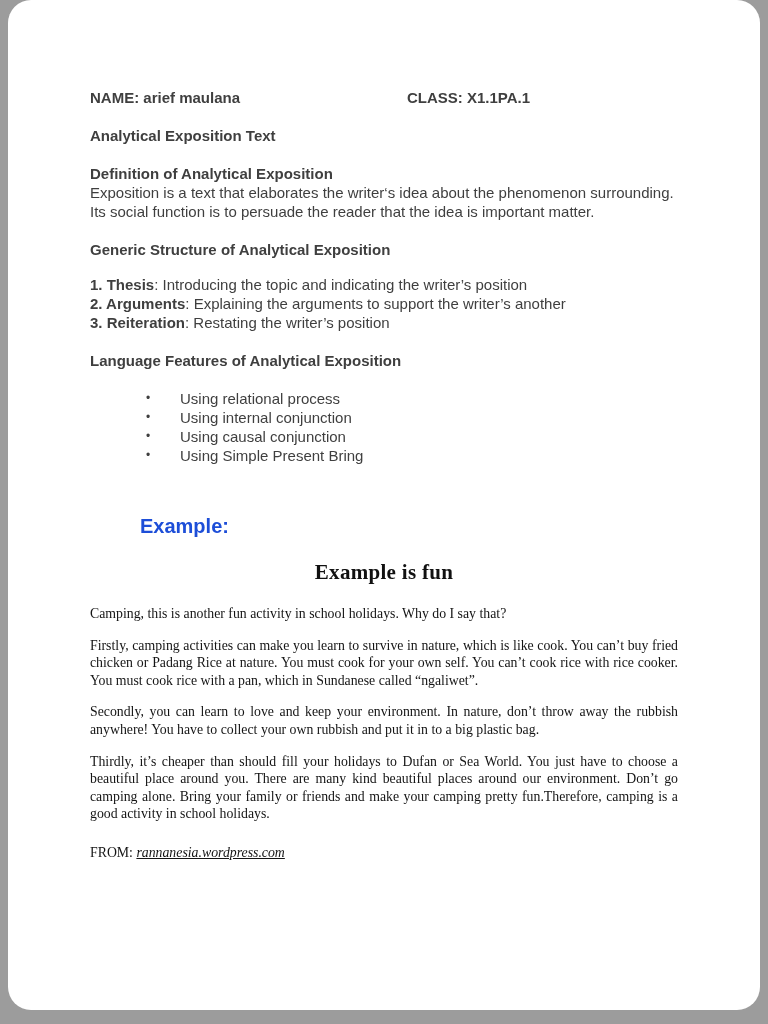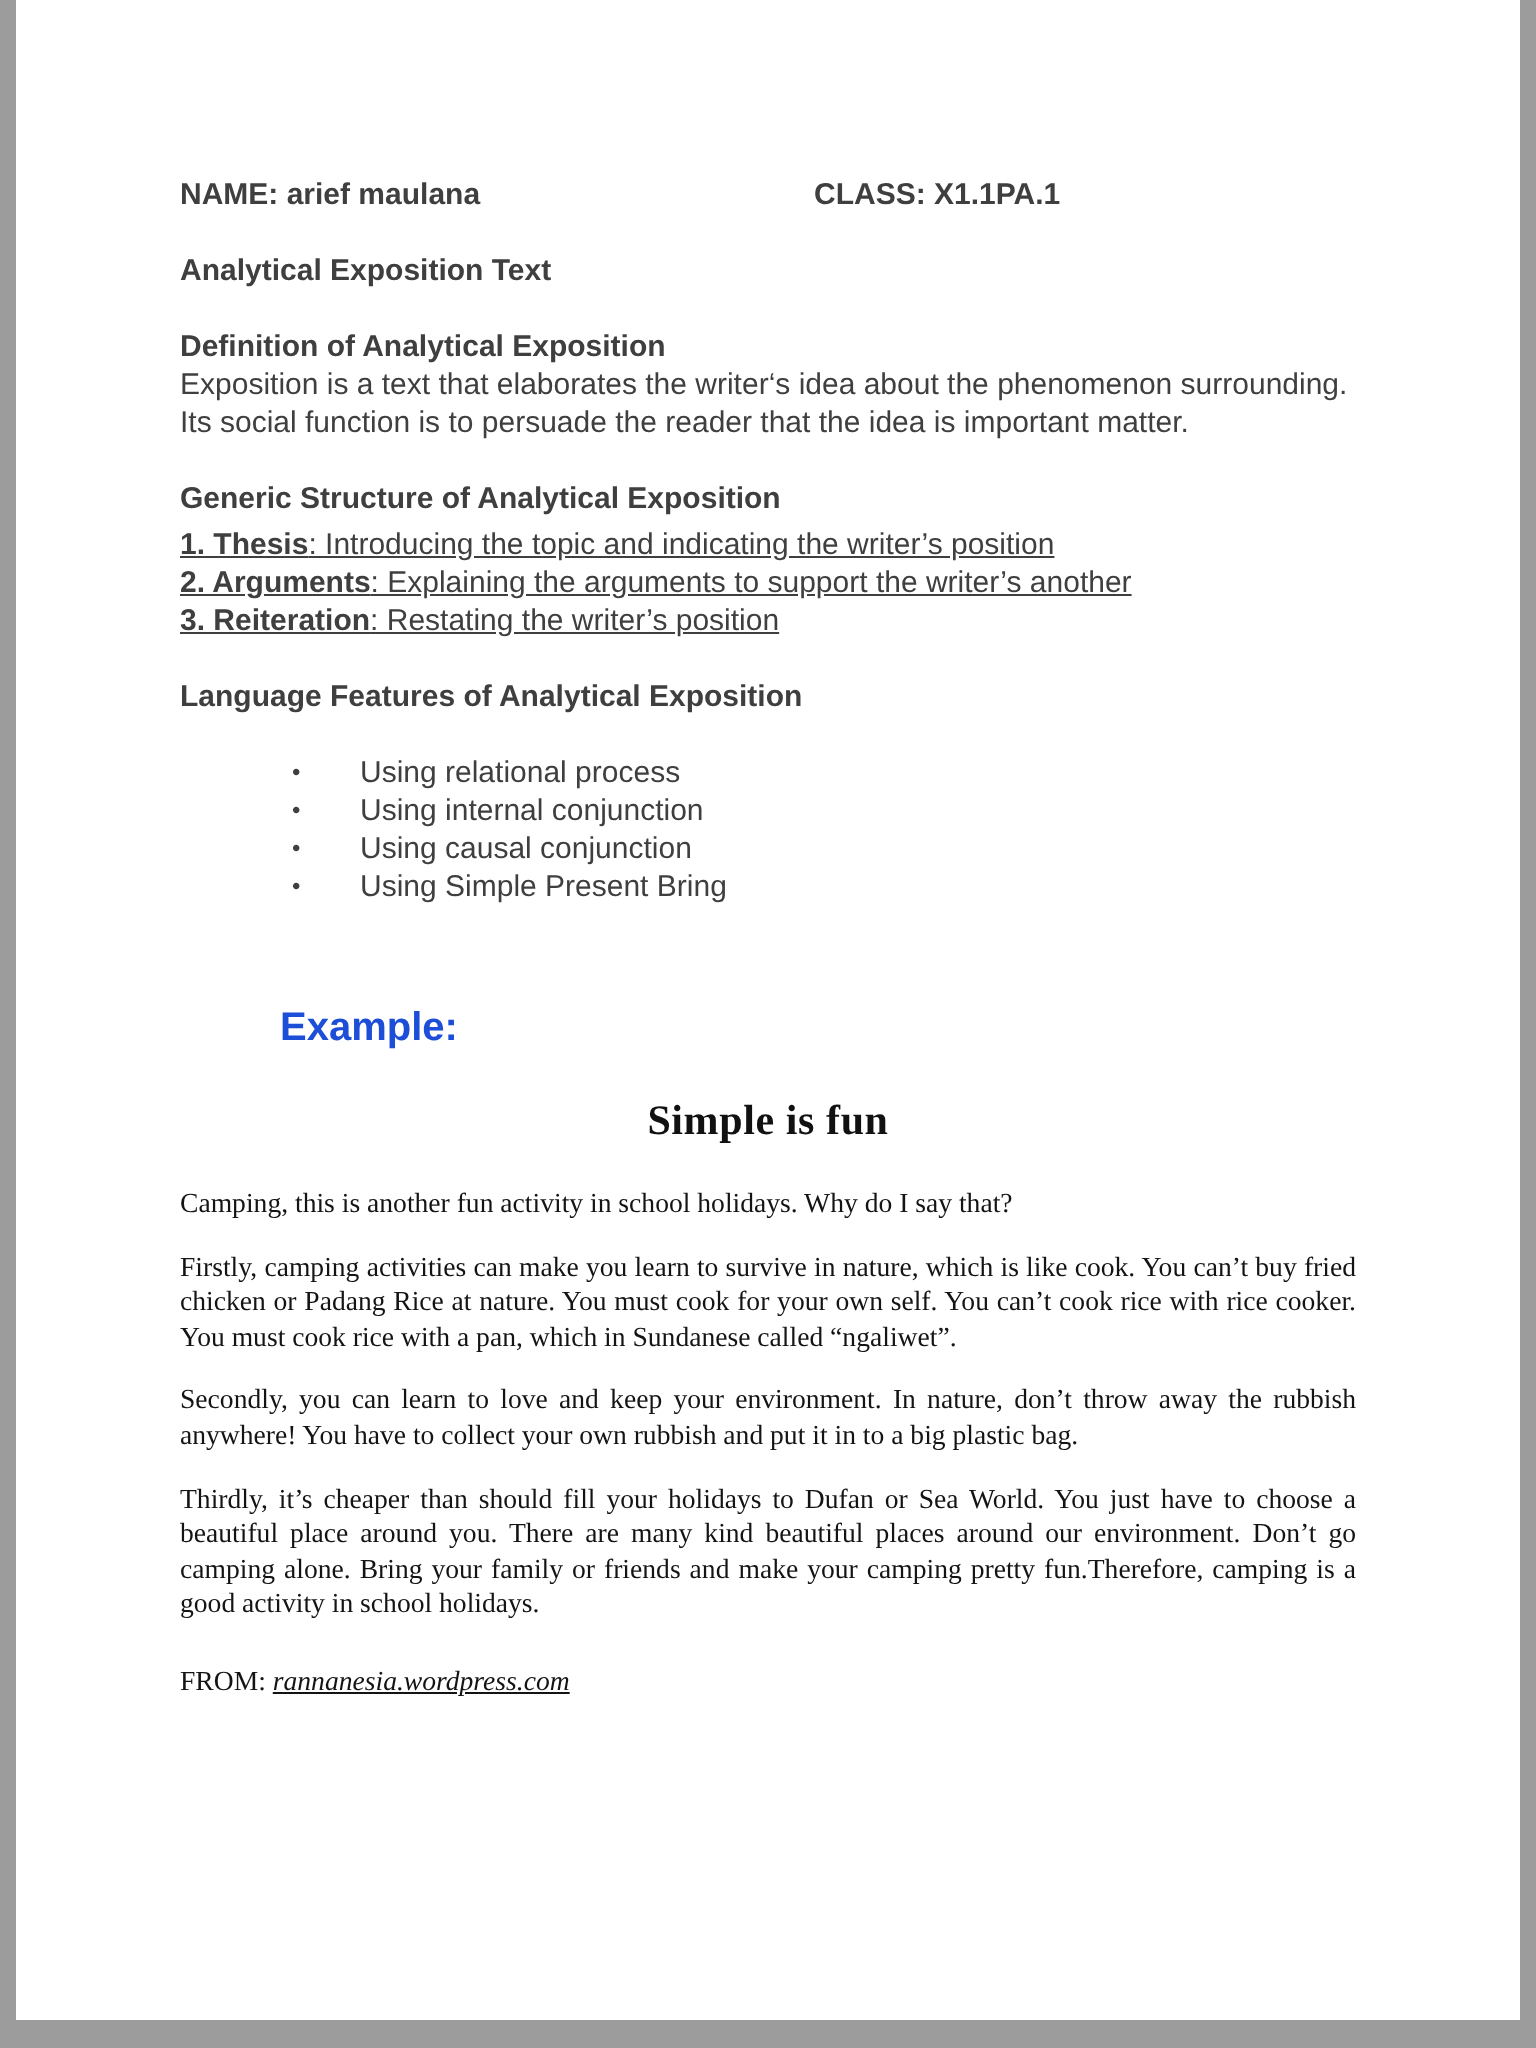--- a/index.html
+++ b/index.html
@@ -1,15 +1,15 @@
 <!DOCTYPE html>
 <html><head>
 <meta charset="utf-8">
 <style>
-  * { margin: 0; padding: 0; box-sizing: border-box; }
+  * { margin: 0; padding: 0; box-sizing: border-box; border-radius: 23px; }
   html, body { width: 768px; height: 1024px; }
   body {
     background: #9c9c9c;
     font-family: "Liberation Sans", sans-serif;
     overflow: hidden;
     position: relative;
   }
   .page {
     position: absolute;
     left: 8px;
@@ -27,21 +27,21 @@
 
   .header-row { display: flex; }
   .header-row .name-cell { width: 317px; flex: none; font-weight: bold; }
   .header-row .class-cell { font-weight: bold; }
 
   .doc-title { font-weight: bold; margin-top: 19px; }
 
   .section-heading { font-weight: bold; margin-top: 19px; }
   .def-body { margin-top: 0; }
 
-  .gs-items { margin-top: 4px; text-decoration: underline; }
+  .gs-items { margin-top: 16px; }
   .gs-item { line-height: 19px; }
 
   .bullet-list { margin-top: 19px; }
   .bullet-row { display: flex; padding-left: 56px; line-height: 19px; }
   .bullet-dot { width: 34px; flex: none; font-size: 12px; line-height: 19px; }
 
   
   .example-label {
     font-family: "Liberation Sans", sans-serif;
     font-weight: bold;
@@ -109,21 +109,21 @@
         <span class="bullet-dot">•</span>
         <span>Using causal conjunction</span>
       </div>
     <div class="bullet-row">
         <span class="bullet-dot">•</span>
         <span>Using Simple Present Bring</span>
       </div>
   </div>
 
   <div class="example-label">Example:</div>
-  <div class="example-title">Simple is fun</div>
+  <div class="example-title">Example is fun</div>
 
   <div class="serif body-par first">Camping, this is another fun activity in school holidays. Why do I say that?</div>
   <div class="serif body-par">Firstly, camping activities can make you learn to survive in nature, which is like cook. You can’t buy fried chicken or Padang Rice at nature. You must cook for your own self. You can’t cook rice with rice cooker. You must cook rice with a pan, which in Sundanese called “ngaliwet”.</div>
   <div class="serif body-par">Secondly, you can learn to love and keep your environment. In nature, don’t throw away the rubbish anywhere! You have to collect your own rubbish and put it in to a big plastic bag.</div>
   <div class="serif body-par">Thirdly, it’s cheaper than should fill your holidays to Dufan or Sea World. You just have to choose a beautiful place around you. There are many kind beautiful places around our environment. Don’t go camping alone. Bring your family or friends and make your camping pretty fun.Therefore, camping is a good activity in school holidays.</div>
 
   <div class="serif source-line">
     <span>FROM: </span><span class="source-link">rannanesia.wordpress.com</span>
   </div>
 

